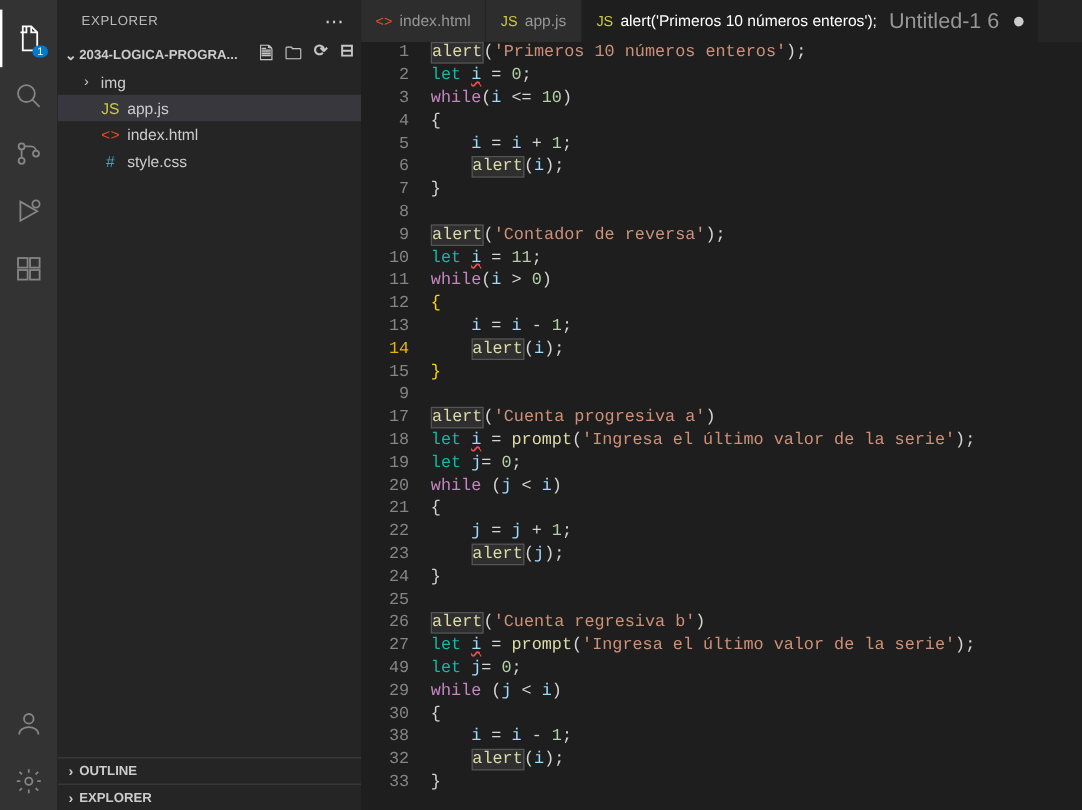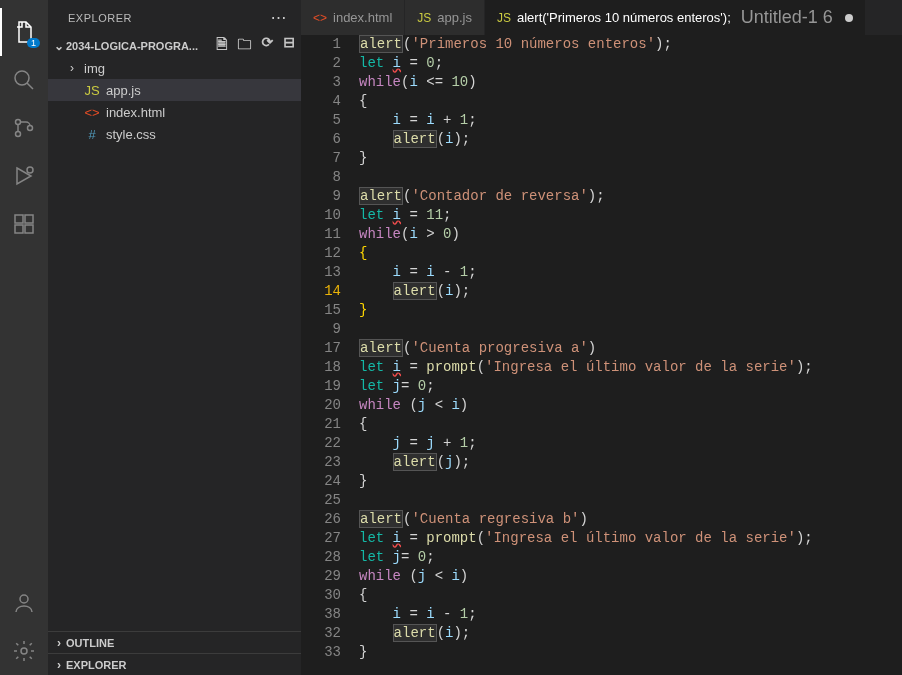--- a/index.html
+++ b/index.html
@@ -321,21 +321,21 @@
         <div class="ln">18</div>
         <div class="ln">19</div>
         <div class="ln">20</div>
         <div class="ln">21</div>
         <div class="ln">22</div>
         <div class="ln">23</div>
         <div class="ln">24</div>
         <div class="ln">25</div>
         <div class="ln">26</div>
         <div class="ln">27</div>
-        <div class="ln">28</div>
+        <div class="ln">49</div>
         <div class="ln">29</div>
         <div class="ln">30</div>
         <div class="ln">38</div>
         <div class="ln">32</div>
         <div class="ln">33</div>
       </div>
     <div class="code" id="code"><div class="row"><span class="tk-fn sel2">alert</span><span class="tk-def">(</span><span class="tk-str">'Primeros 10 números enteros'</span><span class="tk-def">);</span></div><div class="row"><span class="tk-blue">let </span><span class="tk-var squig">i</span><span class="tk-def"> = </span><span class="tk-num">0</span><span class="tk-def">;</span></div><div class="row"><span class="tk-kw">while</span><span class="tk-def">(</span><span class="tk-var">i</span><span class="tk-def"> &lt;= </span><span class="tk-num">10</span><span class="tk-def">)</span></div><div class="row"><span class="tk-def">{</span></div><div class="row"><span class="tk-def">    </span><span class="tk-var">i</span><span class="tk-def"> = </span><span class="tk-var">i</span><span class="tk-def"> + </span><span class="tk-num">1</span><span class="tk-def">;</span></div><div class="row"><span class="tk-def">    </span><span class="tk-fn sel2">alert</span><span class="tk-def">(</span><span class="tk-var">i</span><span class="tk-def">);</span></div><div class="row"><span class="tk-def">}</span></div><div class="row"></div><div class="row"><span class="tk-fn sel2">alert</span><span class="tk-def">(</span><span class="tk-str">'Contador de reversa'</span><span class="tk-def">);</span></div><div class="row"><span class="tk-blue">let </span><span class="tk-var squig">i</span><span class="tk-def"> = </span><span class="tk-num">11</span><span class="tk-def">;</span></div><div class="row"><span class="tk-kw">while</span><span class="tk-def">(</span><span class="tk-var">i</span><span class="tk-def"> &gt; </span><span class="tk-num">0</span><span class="tk-def">)</span></div><div class="row"><span class="tk-brace">{</span></div><div class="row"><span class="tk-def">    </span><span class="tk-var">i</span><span class="tk-def"> = </span><span class="tk-var">i</span><span class="tk-def"> - </span><span class="tk-num">1</span><span class="tk-def">;</span></div><div class="row"><span class="tk-def">    </span><span class="tk-fn sel2">alert</span><span class="tk-def">(</span><span class="tk-var">i</span><span class="tk-def">);</span></div><div class="row"><span class="tk-brace">}</span></div><div class="row"></div><div class="row"><span class="tk-fn sel2">alert</span><span class="tk-def">(</span><span class="tk-str">'Cuenta progresiva a'</span><span class="tk-def">)</span></div><div class="row"><span class="tk-blue">let </span><span class="tk-var squig">i</span><span class="tk-def"> = </span><span class="tk-fn">prompt</span><span class="tk-def">(</span><span class="tk-str">'Ingresa el último valor de la serie'</span><span class="tk-def">);</span></div><div class="row"><span class="tk-blue">let </span><span class="tk-var">j</span><span class="tk-def">= </span><span class="tk-num">0</span><span class="tk-def">;</span></div><div class="row"><span class="tk-kw">while</span><span class="tk-def"> (</span><span class="tk-var">j</span><span class="tk-def"> &lt; </span><span class="tk-var">i</span><span class="tk-def">)</span></div><div class="row"><span class="tk-def">{</span></div><div class="row"><span class="tk-def">    </span><span class="tk-var">j</span><span class="tk-def"> = </span><span class="tk-var">j</span><span class="tk-def"> + </span><span class="tk-num">1</span><span class="tk-def">;</span></div><div class="row"><span class="tk-def">    </span><span class="tk-fn sel2">alert</span><span class="tk-def">(</span><span class="tk-var">j</span><span class="tk-def">);</span></div><div class="row"><span class="tk-def">}</span></div><div class="row"></div><div class="row"><span class="tk-fn sel2">alert</span><span class="tk-def">(</span><span class="tk-str">'Cuenta regresiva b'</span><span class="tk-def">)</span></div><div class="row"><span class="tk-blue">let </span><span class="tk-var squig">i</span><span class="tk-def"> = </span><span class="tk-fn">prompt</span><span class="tk-def">(</span><span class="tk-str">'Ingresa el último valor de la serie'</span><span class="tk-def">);</span></div><div class="row"><span class="tk-blue">let </span><span class="tk-var">j</span><span class="tk-def">= </span><span class="tk-num">0</span><span class="tk-def">;</span></div><div class="row"><span class="tk-kw">while</span><span class="tk-def"> (</span><span class="tk-var">j</span><span class="tk-def"> &lt; </span><span class="tk-var">i</span><span class="tk-def">)</span></div><div class="row"><span class="tk-def">{</span></div><div class="row"><span class="tk-def">    </span><span class="tk-var">i</span><span class="tk-def"> = </span><span class="tk-var">i</span><span class="tk-def"> - </span><span class="tk-num">1</span><span class="tk-def">;</span></div><div class="row"><span class="tk-def">    </span><span class="tk-fn sel2">alert</span><span class="tk-def">(</span><span class="tk-var">i</span><span class="tk-def">);</span></div><div class="row"><span class="tk-def">}</span></div></div>
   </div>
 </div>
 

